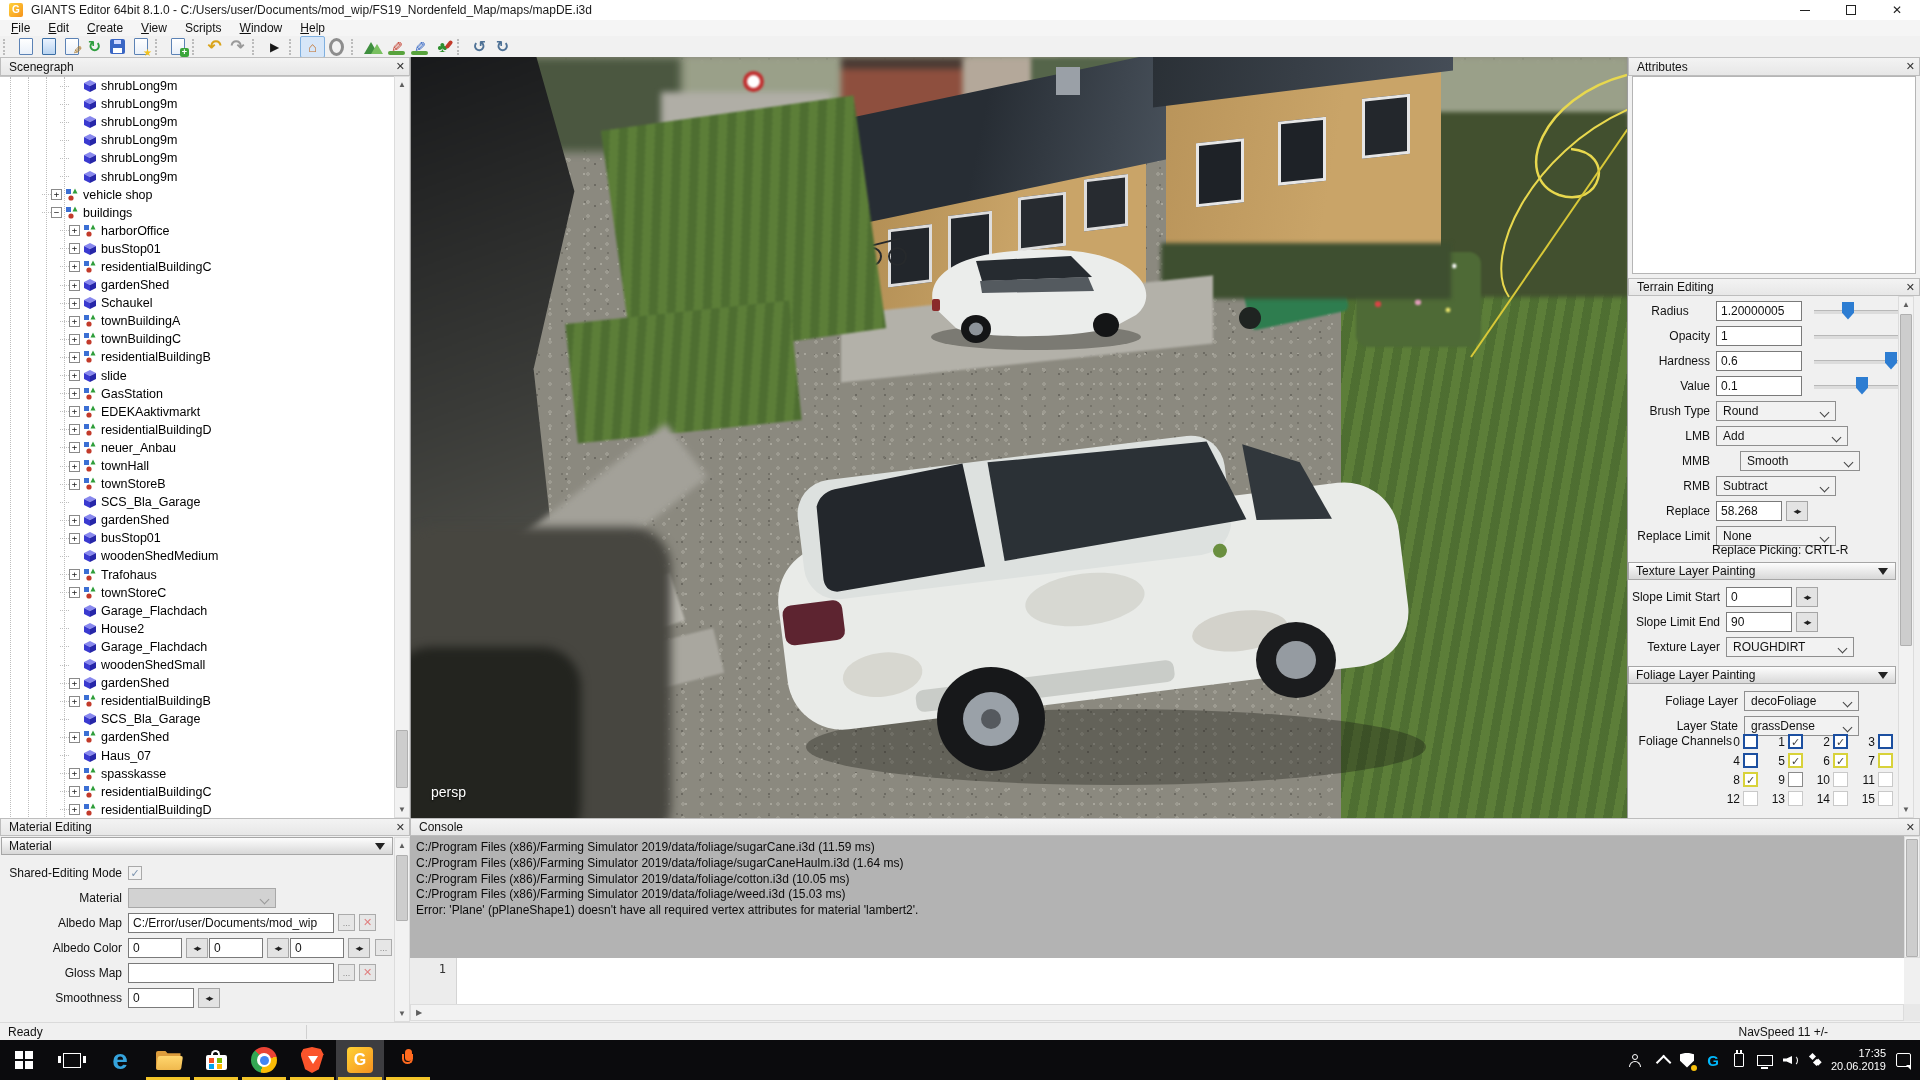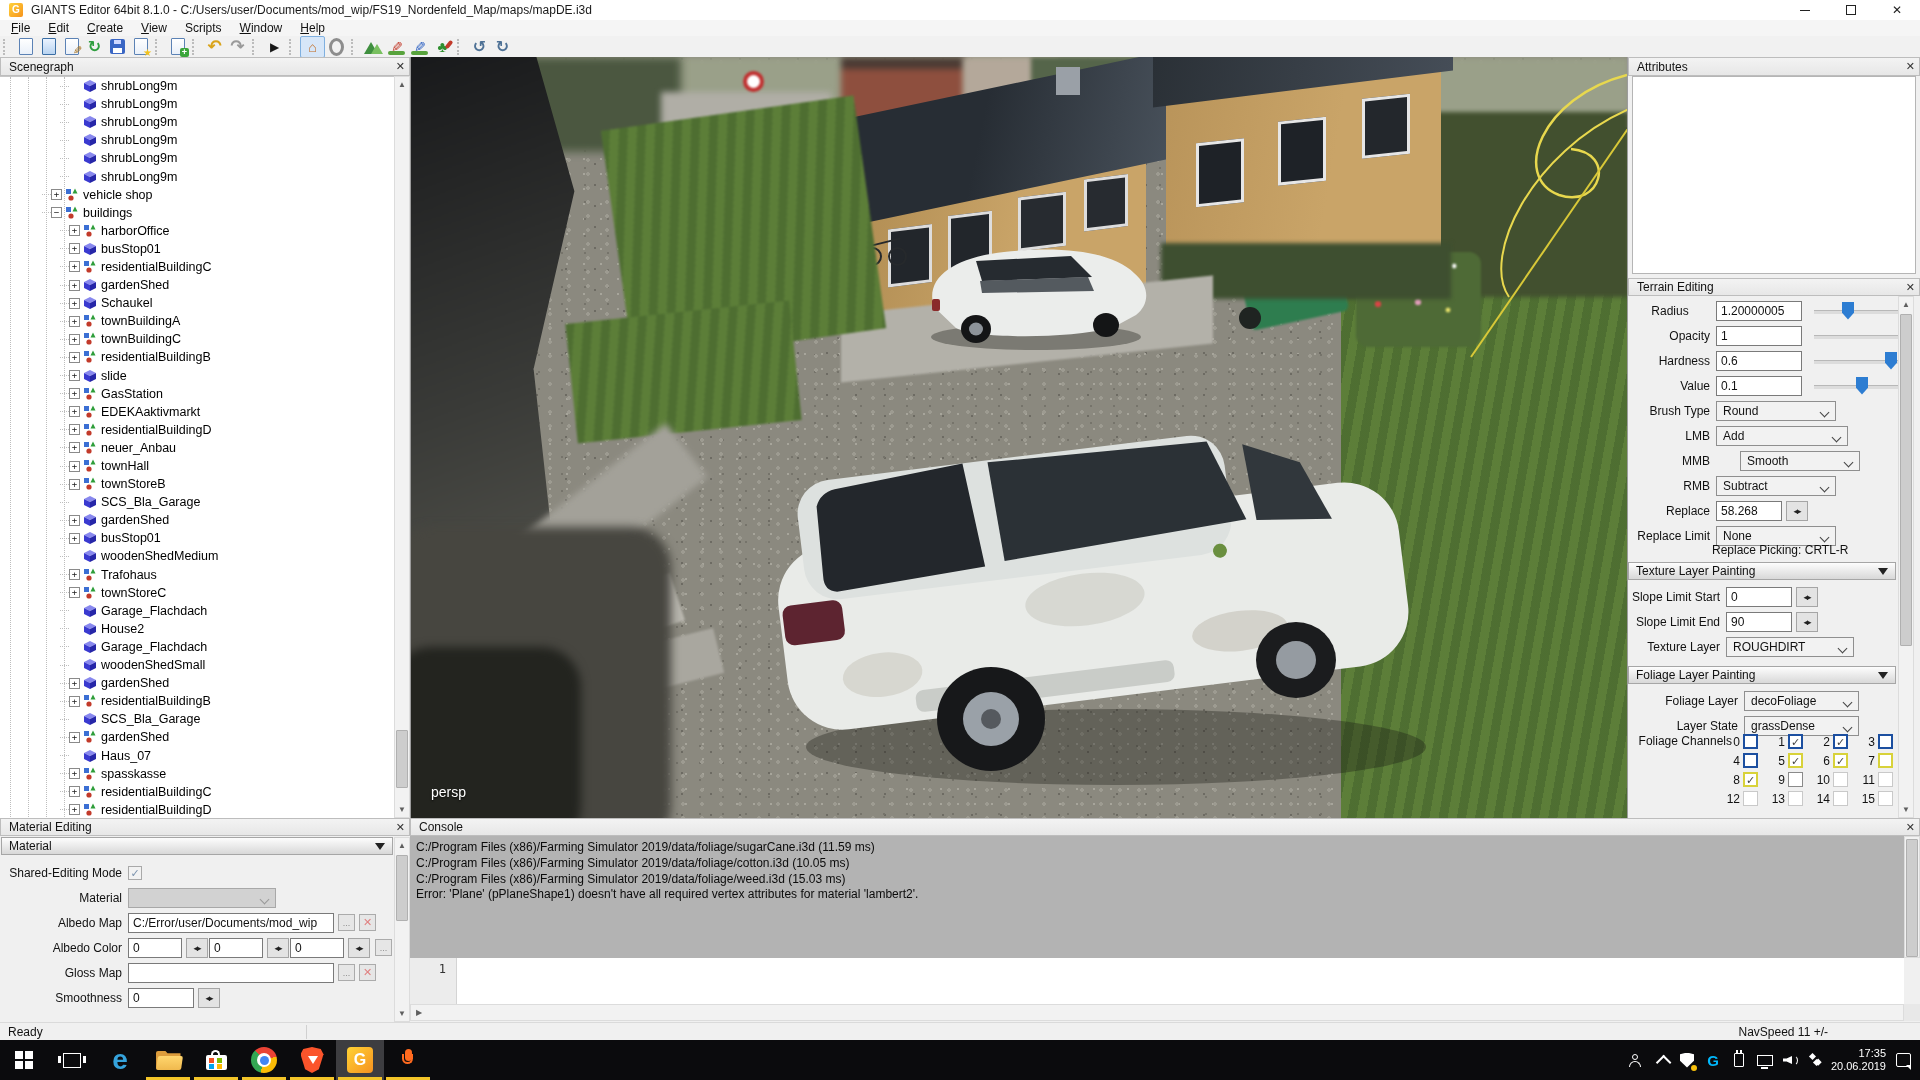--- a/index.html
+++ b/index.html
@@ -1078,20 +1078,21 @@
     <span class="thumb" style="top:17px;height:64px;"></span>
     <span class="arr" style="bottom:0;">▼</span>
   </div>
 
   <div class="phead" style="left:410px;top:818px;width:1510px;height:18px;">
     <span>Console</span>
     <span class="x">✕</span>
   </div>
   <div class="console-log" id="console-log">
       <div>C:/Program Files (x86)/Farming Simulator 2019/data/foliage/sugarCane.i3d (11.59 ms)</div>
+      <div>C:/Program Files (x86)/Farming Simulator 2019/data/foliage/sugarCaneHaulm.i3d (1.64 ms)</div>
       <div>C:/Program Files (x86)/Farming Simulator 2019/data/foliage/cotton.i3d (10.05 ms)</div>
       <div>C:/Program Files (x86)/Farming Simulator 2019/data/foliage/weed.i3d (15.03 ms)</div>
       <div>Error: 'Plane' (pPlaneShape1) doesn't have all required vertex attributes for material 'lambert2'.</div>
     </div>
   <div class="sbar" style="left:1904px;top:836px;width:16px;height:122px;">
     <span class="thumb" style="top:2px;height:116px;"></span>
   </div>
   <div class="gutter"><span>1</span></div>
   <div class="editor"></div>
   <div class="sbar" style="left:410px;top:1004px;width:1494px;height:17px;">

